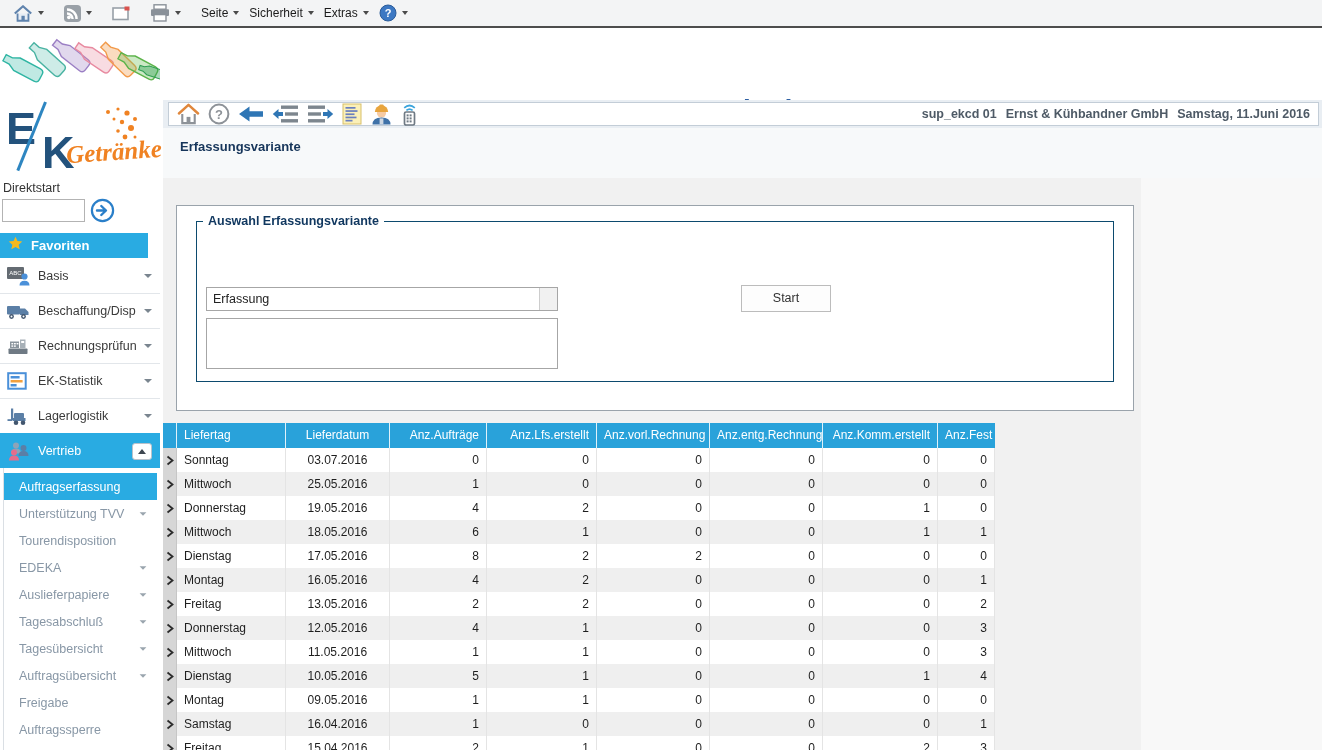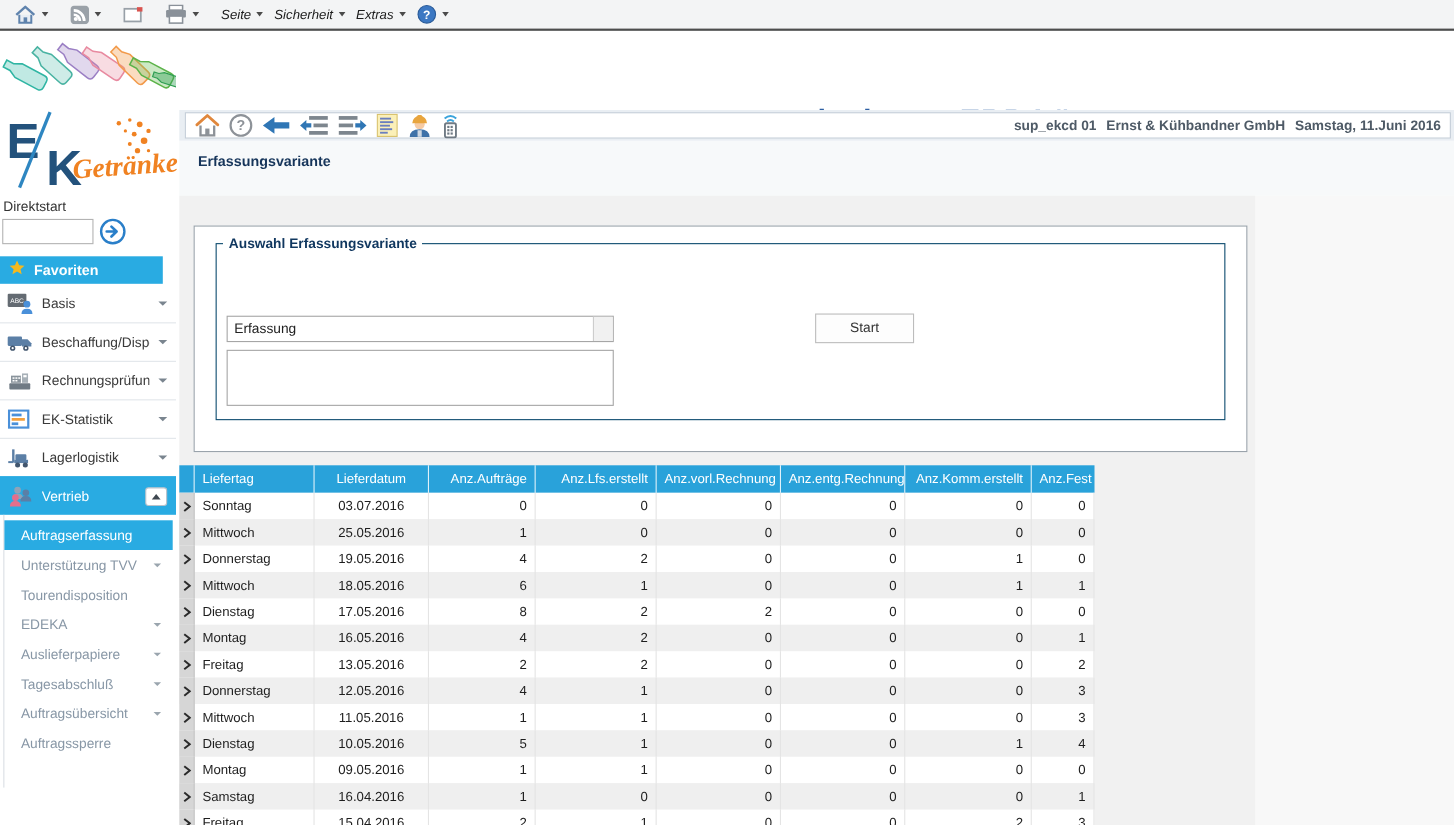--- a/index.html
+++ b/index.html
@@ -3,21 +3,21 @@
 <meta charset="utf-8">
 <style>
   html,body{margin:0;padding:0;background:#fff;}
   .screen{position:relative;width:1322px;height:750px;background:#fff;overflow:hidden;
           font-family:"Liberation Sans",sans-serif;-webkit-font-smoothing:antialiased;}
 
   
   .browser-bar{position:absolute;left:0;top:0;width:1322px;height:28px;background:#f3f4f5;
                border-bottom:2px solid #4d4d4d;display:flex;align-items:center;padding-left:8px;box-sizing:border-box;}
   .bitem{display:flex;align-items:center;gap:5px;padding:2px 5px;cursor:default;}
-  .bmenu-label{font-size:12px;color:#1b1b1b;font-style:italic;}
+  .bmenu-label{font-size:12px;color:#1b1b1b;}
   .caret{width:0;height:0;border-left:3.5px solid transparent;border-right:3.5px solid transparent;border-top:4px solid #4a4a4a;}
   .bgap{width:10px;}
 
   
   .masthead{position:absolute;left:0;top:30px;width:1322px;height:70px;background:#fff;}
   .bottles{position:absolute;left:2px;top:2px;}
   .brand{position:absolute;left:727px;top:64px;display:flex;gap:28px;color:#2d5fa3;font-size:28px;font-weight:700;letter-spacing:.5px;}
 
   
   .session-bar{position:absolute;left:163px;top:100px;width:1159px;height:28px;background:#e9eef3;}
@@ -664,22 +664,29 @@
         </div>
         <div class="sub-item">
           <span class="lbl">Auslieferpapiere</span>
           <span class="tri-down"></span>
         </div>
         <div class="sub-item">
           <span class="lbl">Tagesabschluß</span>
           <span class="tri-down"></span>
         </div>
         <div class="sub-item">
+          <span class="lbl">Tagesübersicht</span>
+          <span class="tri-down"></span>
+        </div>
+        <div class="sub-item">
           <span class="lbl">Auftragsübersicht</span>
           <span class="tri-down"></span>
+        </div>
+        <div class="sub-item">
+          <span class="lbl">Freigabe</span>
         </div>
         <div class="sub-item">
           <span class="lbl">Auftragssperre</span>
         </div>
         <div class="sub-item">
           <span class="lbl"></span>
         </div>
       </div>
   </aside>
 

